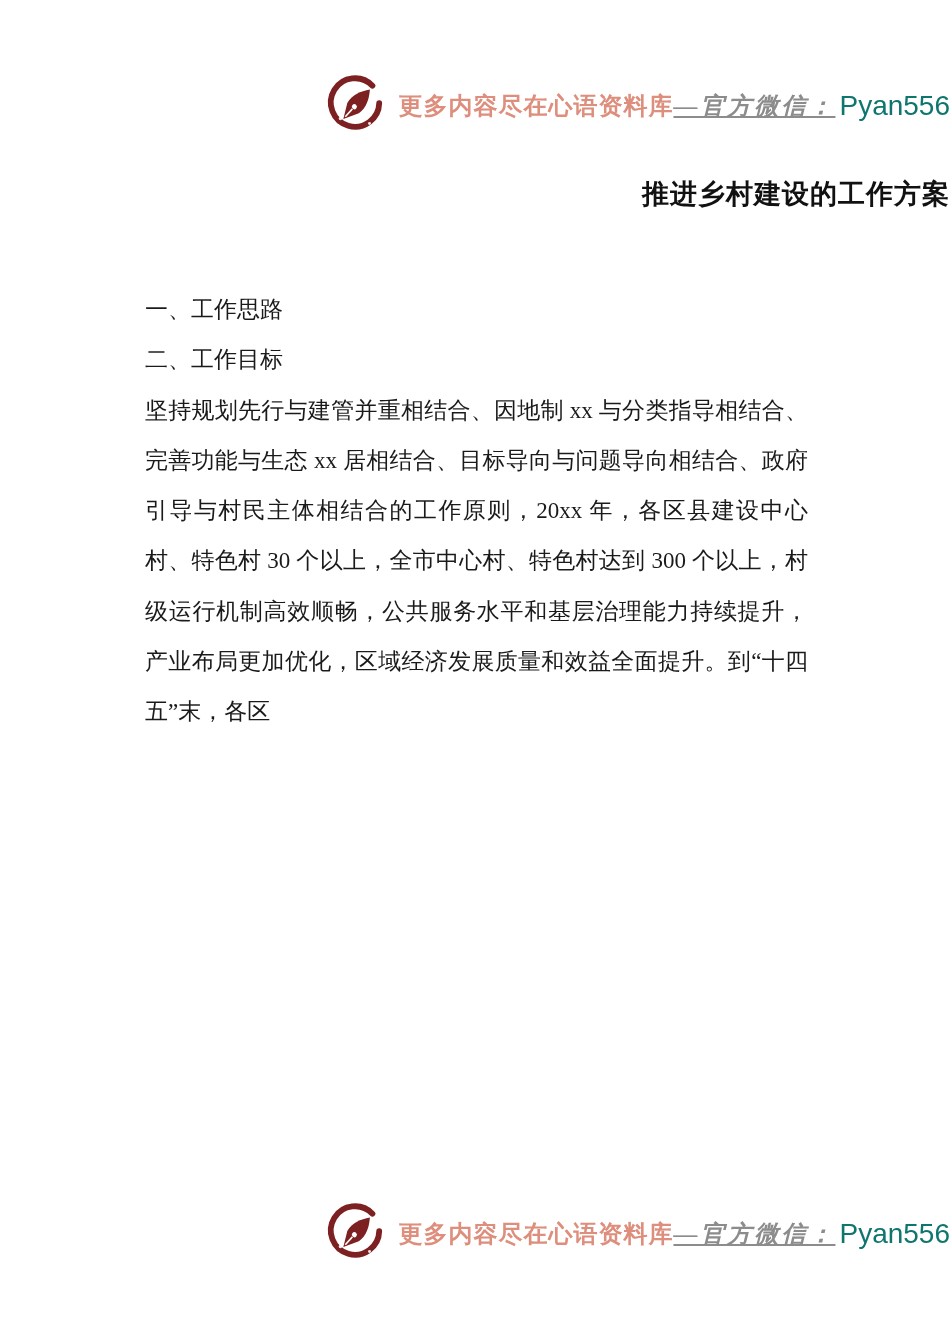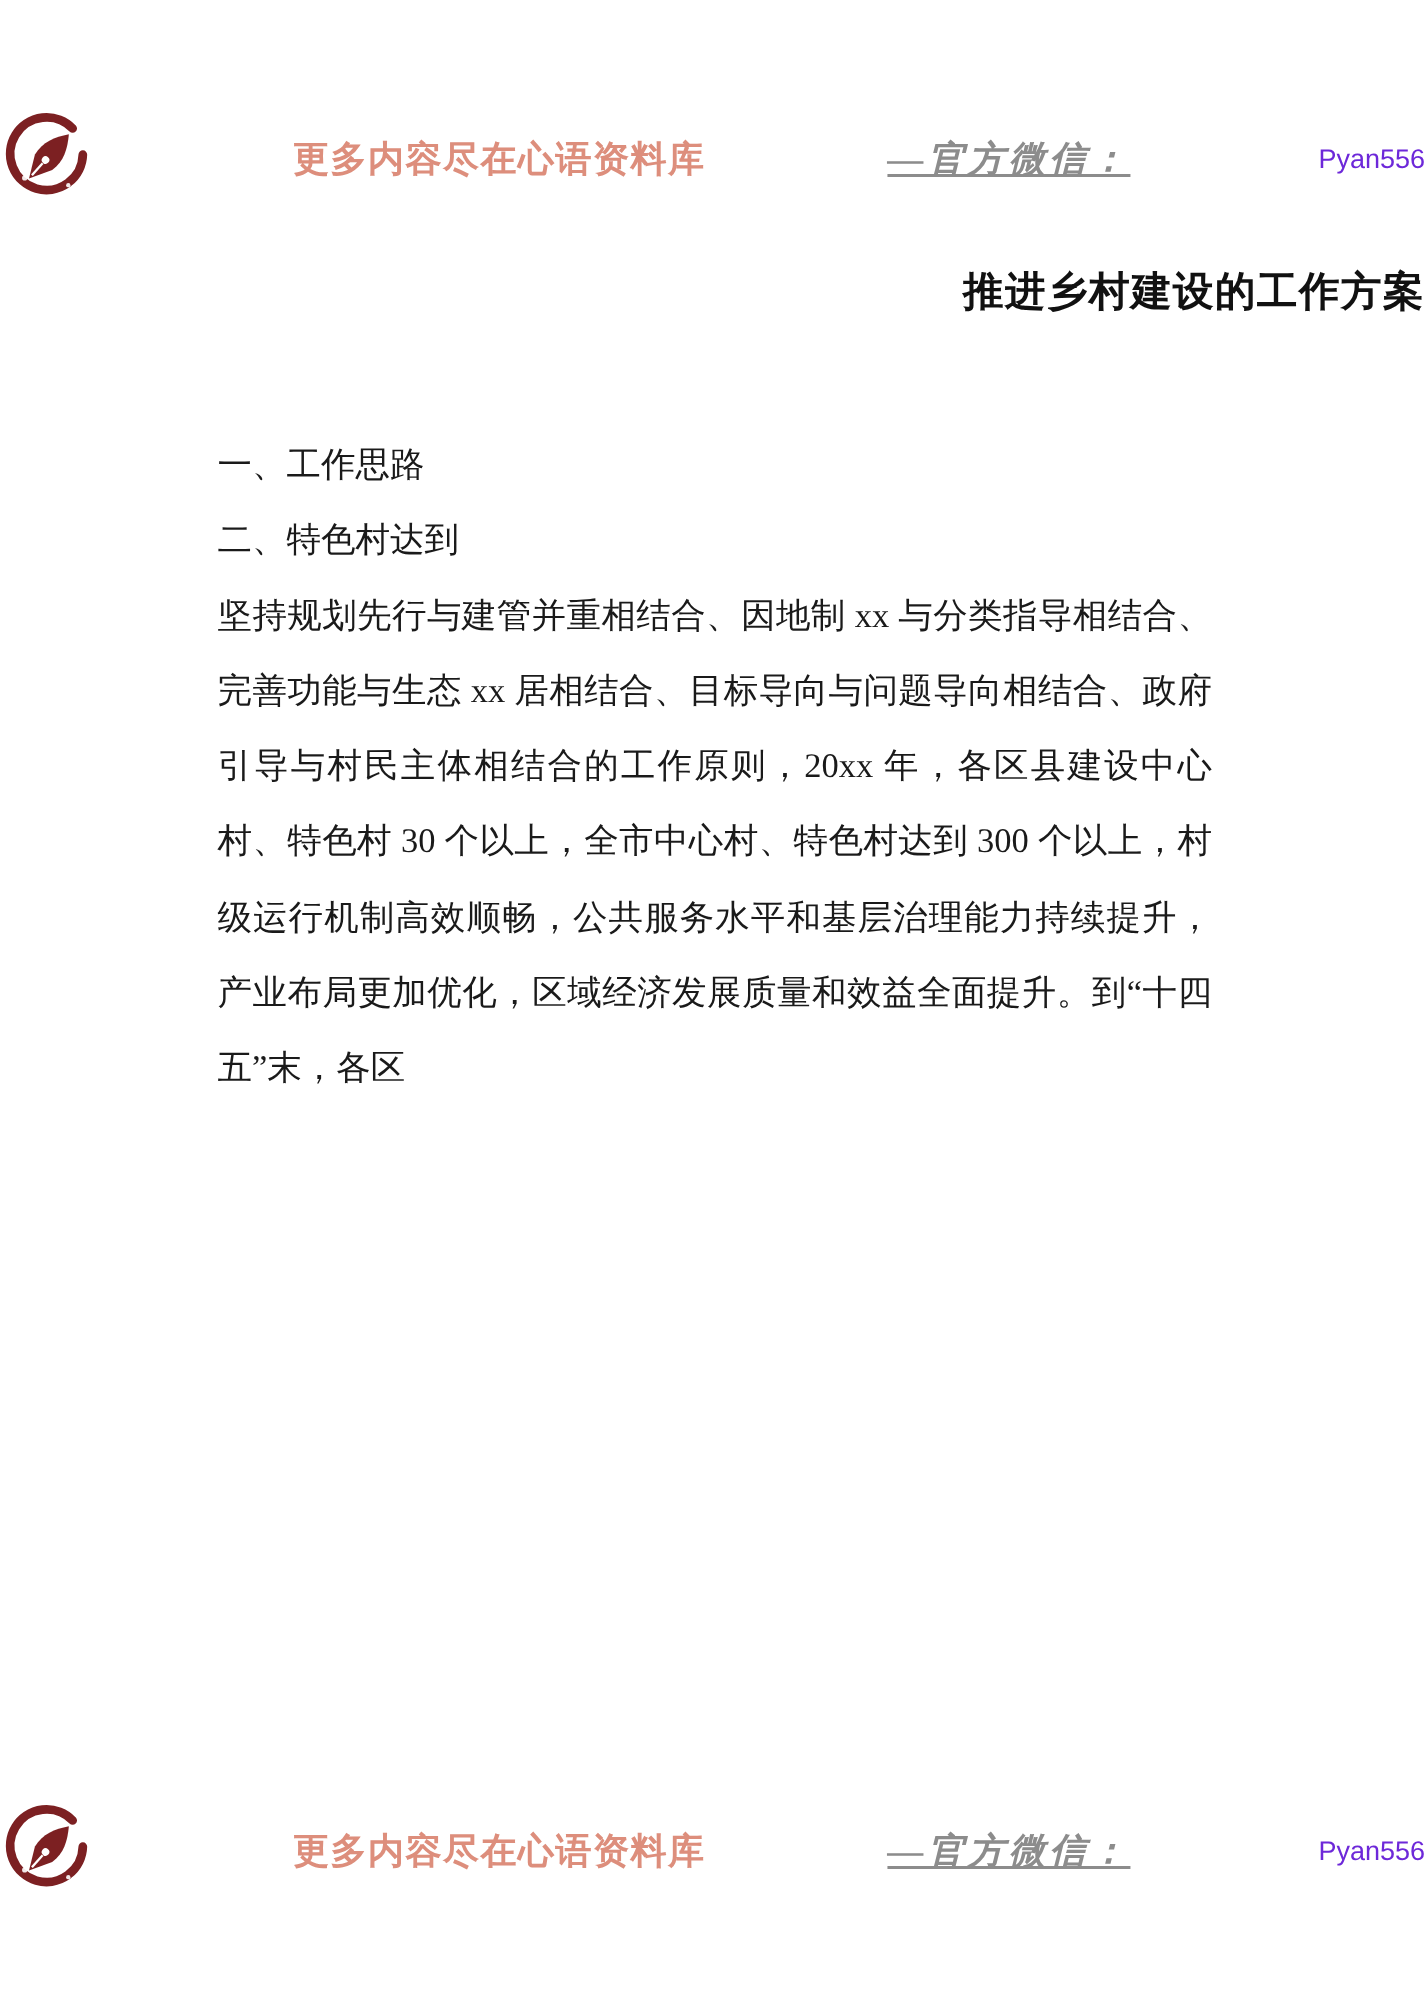--- a/index.html
+++ b/index.html
@@ -11,21 +11,21 @@
     overflow: hidden;
     font-family: "Liberation Serif", serif;
   }
 
   
   .wm-row {
     position: absolute;
     left: 0;
     width: 100%;
     display: flex;
-    justify-content: space-between;
+    justify-content: flex-end;
     align-items: center;
   }
   .wm-top { top: 74px; }
   .wm-bottom { top: 1202px; }
   .wm-logo { width: 62px; height: 64px; flex: 0 0 auto; margin-right: 12px; }
   .wm-brand {
     color: #dd8e7c;
     font-size: 24px;
     font-weight: bold;
     letter-spacing: 1px;
@@ -34,22 +34,22 @@
   .wm-script {
     color: #8c8c8c;
     font-size: 24px;
     font-weight: bold;
     font-style: italic;
     letter-spacing: 3px;
     white-space: nowrap;
     text-decoration: underline;
   }
   .wm-id {
-    color: #6d28d9;
-    font-size: 18px;
+    color: #0f766e;
+    font-size: 28px;
     font-family: "Liberation Sans", sans-serif;
     margin-left: 4px;
     white-space: nowrap;
   }
 
   
   .doc-title {
     position: absolute;
     top: 176px;
     left: 0;
@@ -92,21 +92,21 @@
     </svg>
     <span class="wm-brand">更多内容尽在心语资料库</span>
     <span class="wm-script">—官方微信：</span>
     <span class="wm-id">Pyan556</span>
   </div>
 
   <div class="doc-title">推进乡村建设的工作方案</div>
 
   <div class="doc-body">
     <p>一、工作思路</p>
-    <p>二、特色村达到</p>
+    <p>二、工作目标</p>
     <p>坚持规划先行与建管并重相结合、因地制 xx 与分类指导相结合、完善功能与生态 xx 居相结合、目标导向与问题导向相结合、政府引导与村民主体相结合的工作原则，20xx 年，各区县建设中心村、特色村 30 个以上，全市中心村、特色村达到 300 个以上，村级运行机制高效顺畅，公共服务水平和基层治理能力持续提升，产业布局更加优化，区域经济发展质量和效益全面提升。到“十四五”末，各区</p>
   </div>
 
   <div class="wm-row wm-bottom">
     <svg class="wm-logo" viewBox="0 0 64 64" aria-hidden="true">
       <path d="M50 11 A25 25 0 1 0 57 29" fill="none" stroke="#7c2022" stroke-width="6" stroke-linecap="round"></path>
       <g transform="rotate(42 32 32)">
         <path d="M32 9 C38 17 42 25 40 35 L32 50 L24 35 C22 25 26 17 32 9 Z" fill="#7c2022"></path>
         <circle cx="32" cy="33" r="2.6" fill="#ffffff"></circle>
         <path d="M32 36 L32 47" stroke="#ffffff" stroke-width="1.6"></path>

